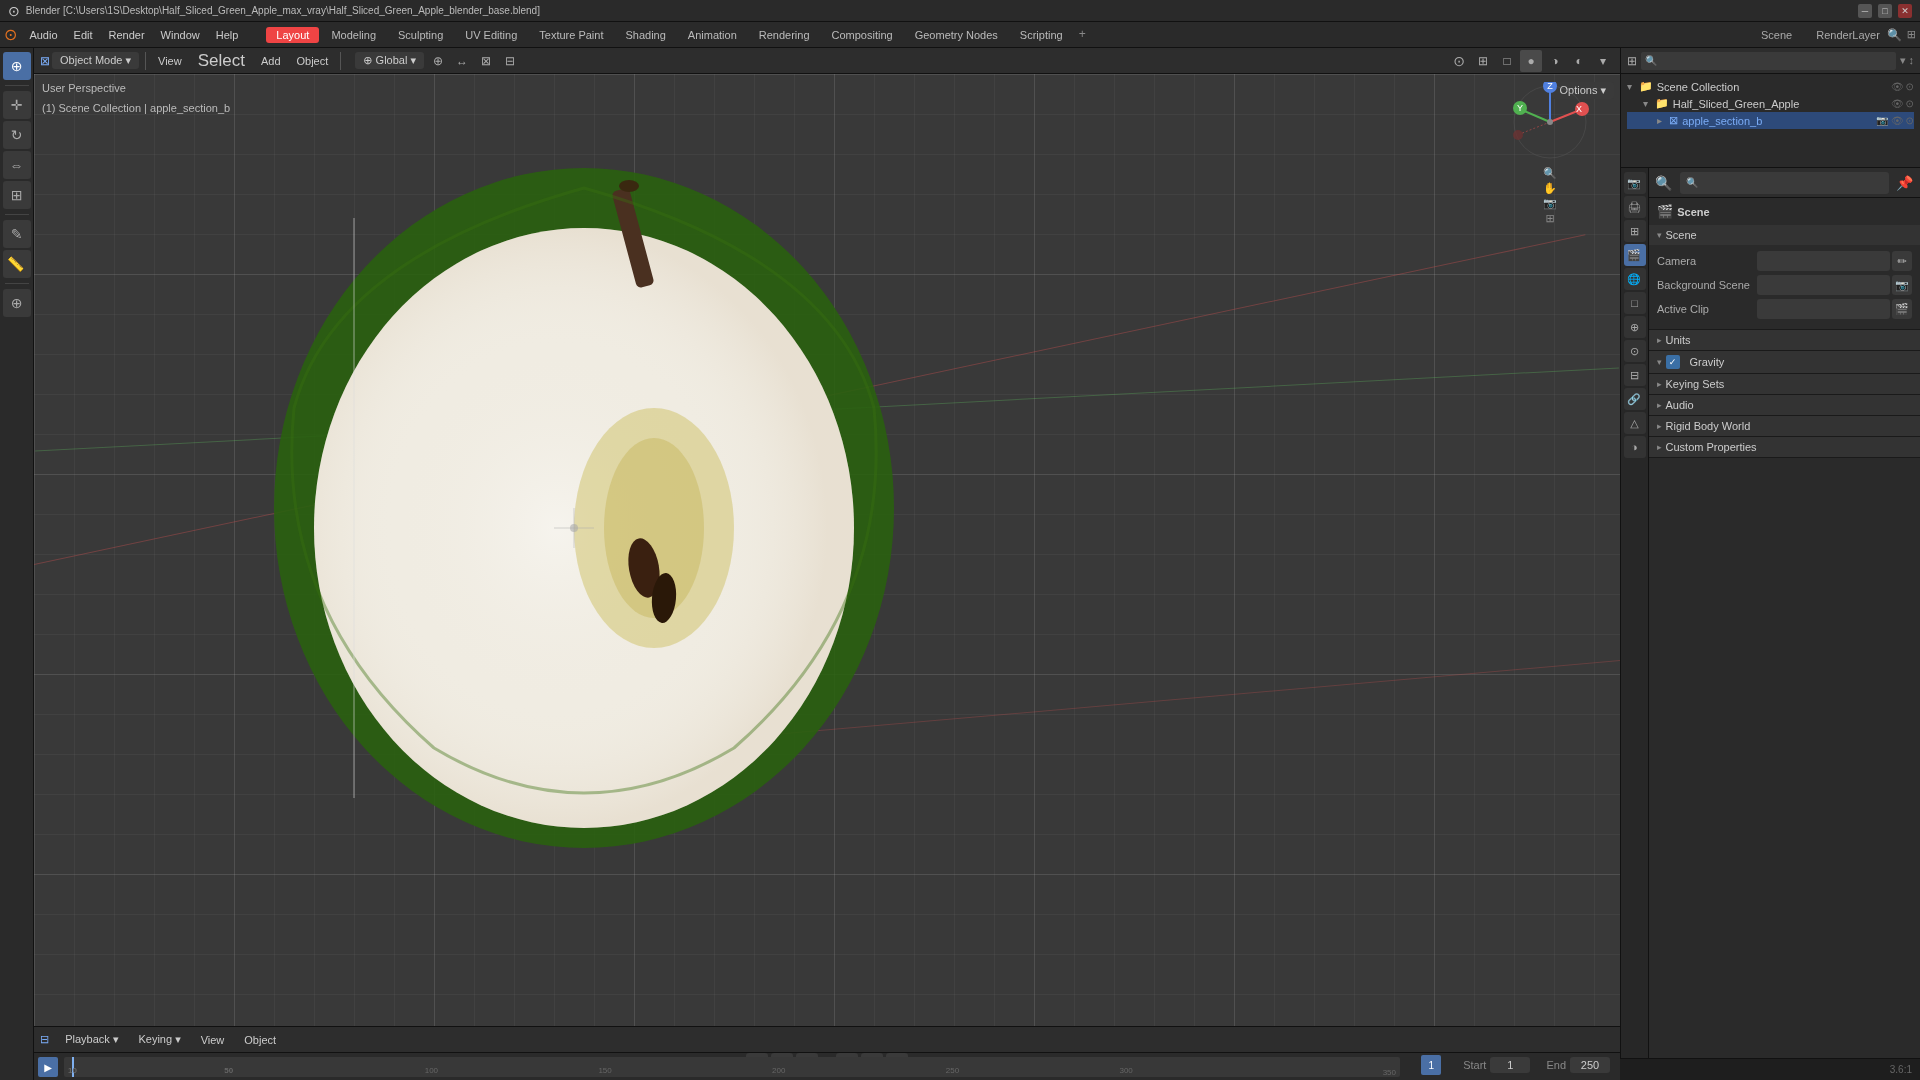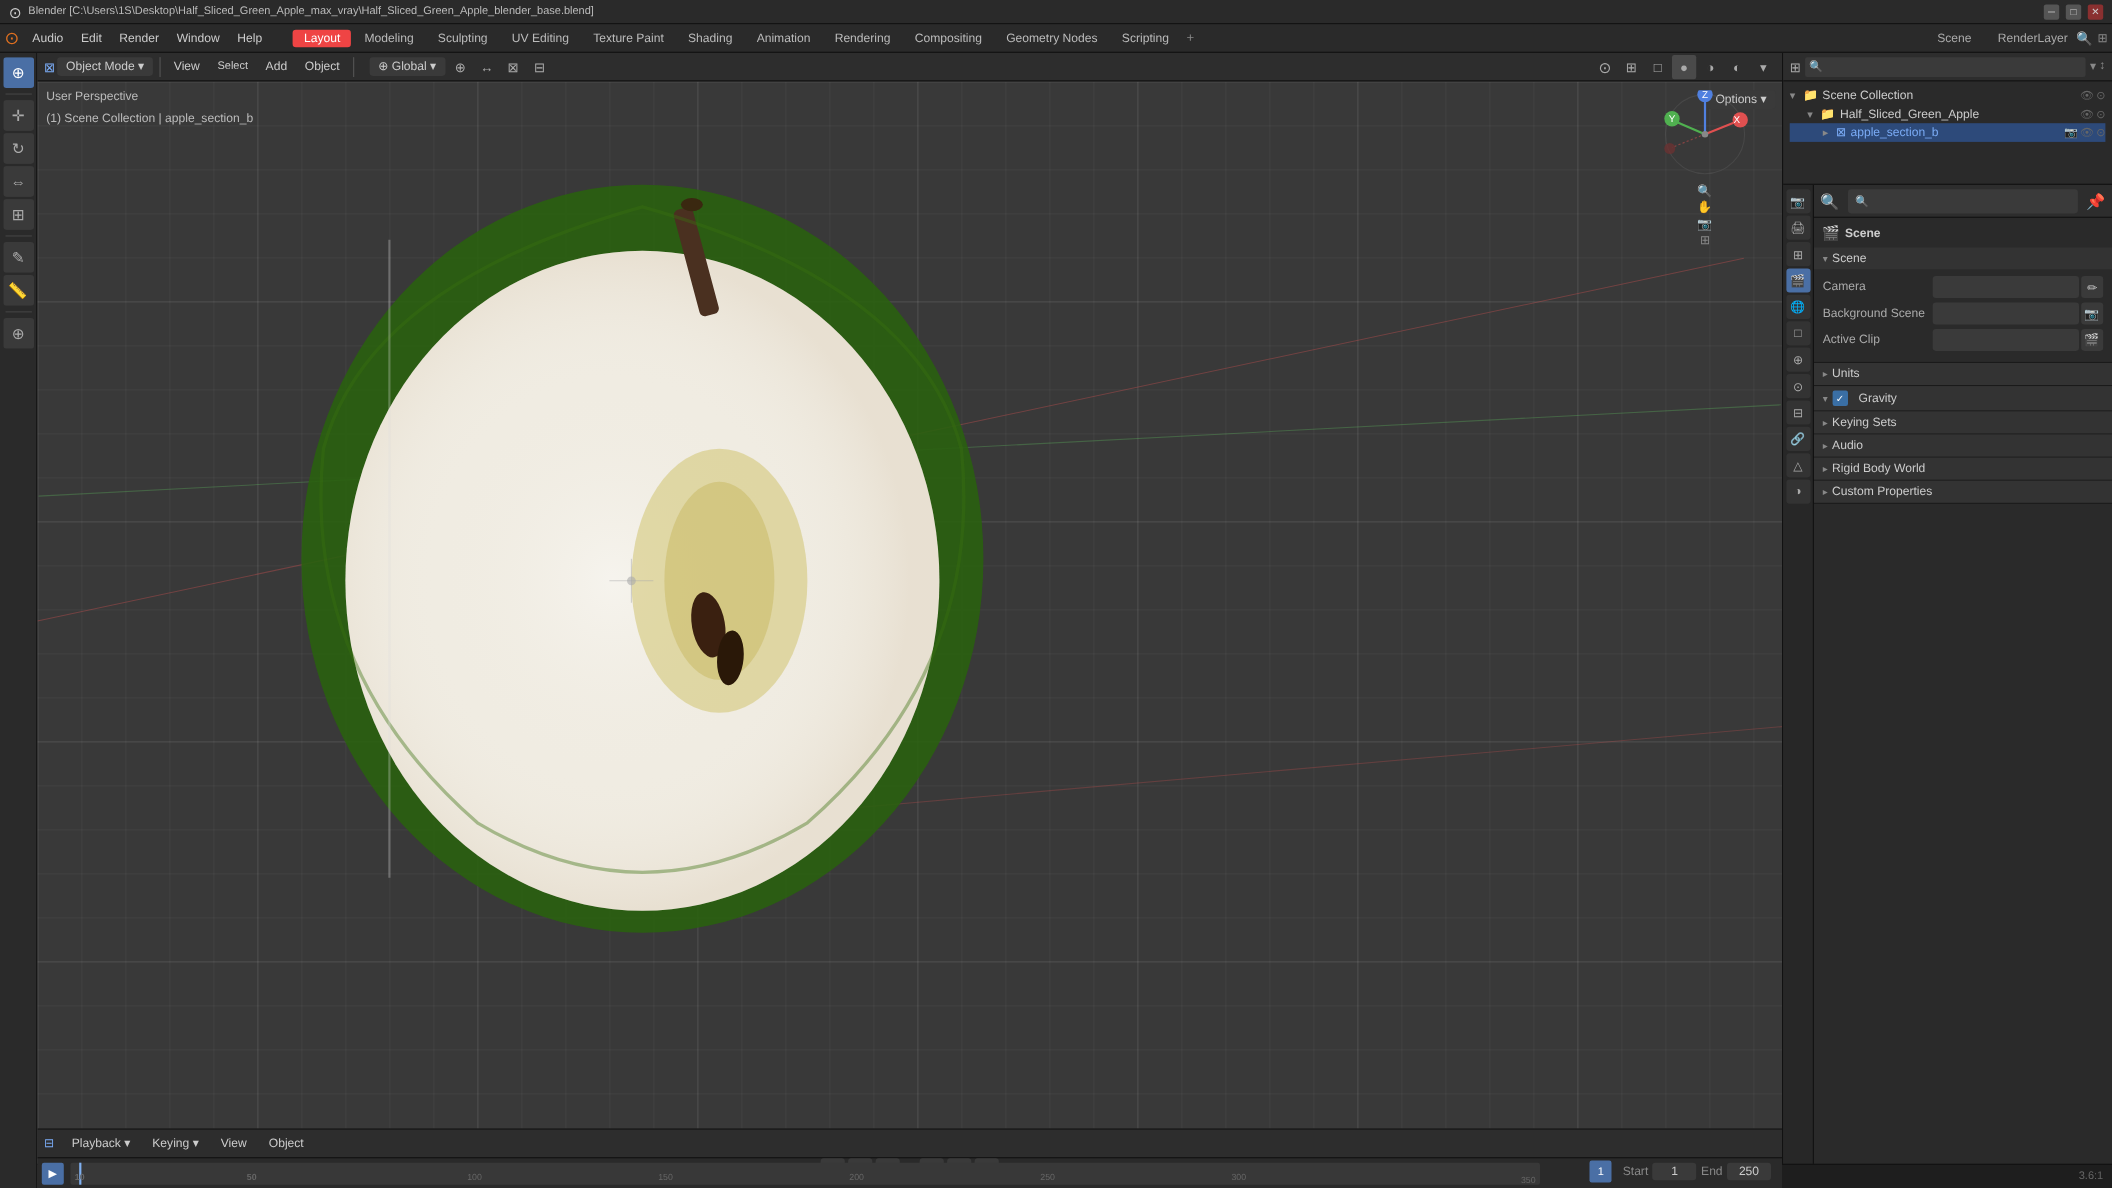--- a/index.html
+++ b/index.html
@@ -372,21 +372,21 @@
     }
     .frame-field {
       background: #3a3a3a;
       border-radius: 3px;
       padding: 2px 6px;
       font-size: 11px;
       color: #ccc;
       min-width: 40px;
       text-align: center;
     }
-    .frame-label { font-size: 11px; color: #888; }
+    .frame-label { font-size: 11px; color: #888; margin-left: 12px; }
 
     
     #right-panel {
       width: 300px;
       background: #2a2a2a;
       border-left: 1px solid #111;
       display: flex;
       flex-direction: column;
       overflow: hidden;
     }
@@ -703,21 +703,21 @@
 
   <div id="viewport">
 
     <div id="viewport-header">
       <div style="display:flex;align-items:center;gap:2px;">
         <span style="font-size:12px;color:#7aabf5;">⊠</span>
         <div class="viewport-header-btn">Object Mode ▾</div>
       </div>
       <div class="viewport-header-sep"></div>
       <span class="menu-item" style="padding:2px 6px;font-size:11px;">View</span>
-      <span class="menu-item" style="padding:2px 6px;font-size:10px;">Select</span>
+      <span class="menu-item" style="padding:2px 6px;font-size:17px;">Select</span>
       <span class="menu-item" style="padding:2px 6px;font-size:11px;">Add</span>
       <span class="menu-item" style="padding:2px 6px;font-size:11px;">Object</span>
       <div class="viewport-header-sep"></div>
 
       <div style="display:flex;align-items:center;gap:3px;margin-left:8px;">
         <span style="background:#3a3a3a;border-radius:3px;padding:2px 8px;font-size:11px;cursor:pointer;">⊕ Global ▾</span>
         <div style="display:flex;gap:2px;">
           <span class="header-icon-btn">⊕</span>
           <span class="header-icon-btn">↔</span>
           <span class="header-icon-btn">⊠</span>

